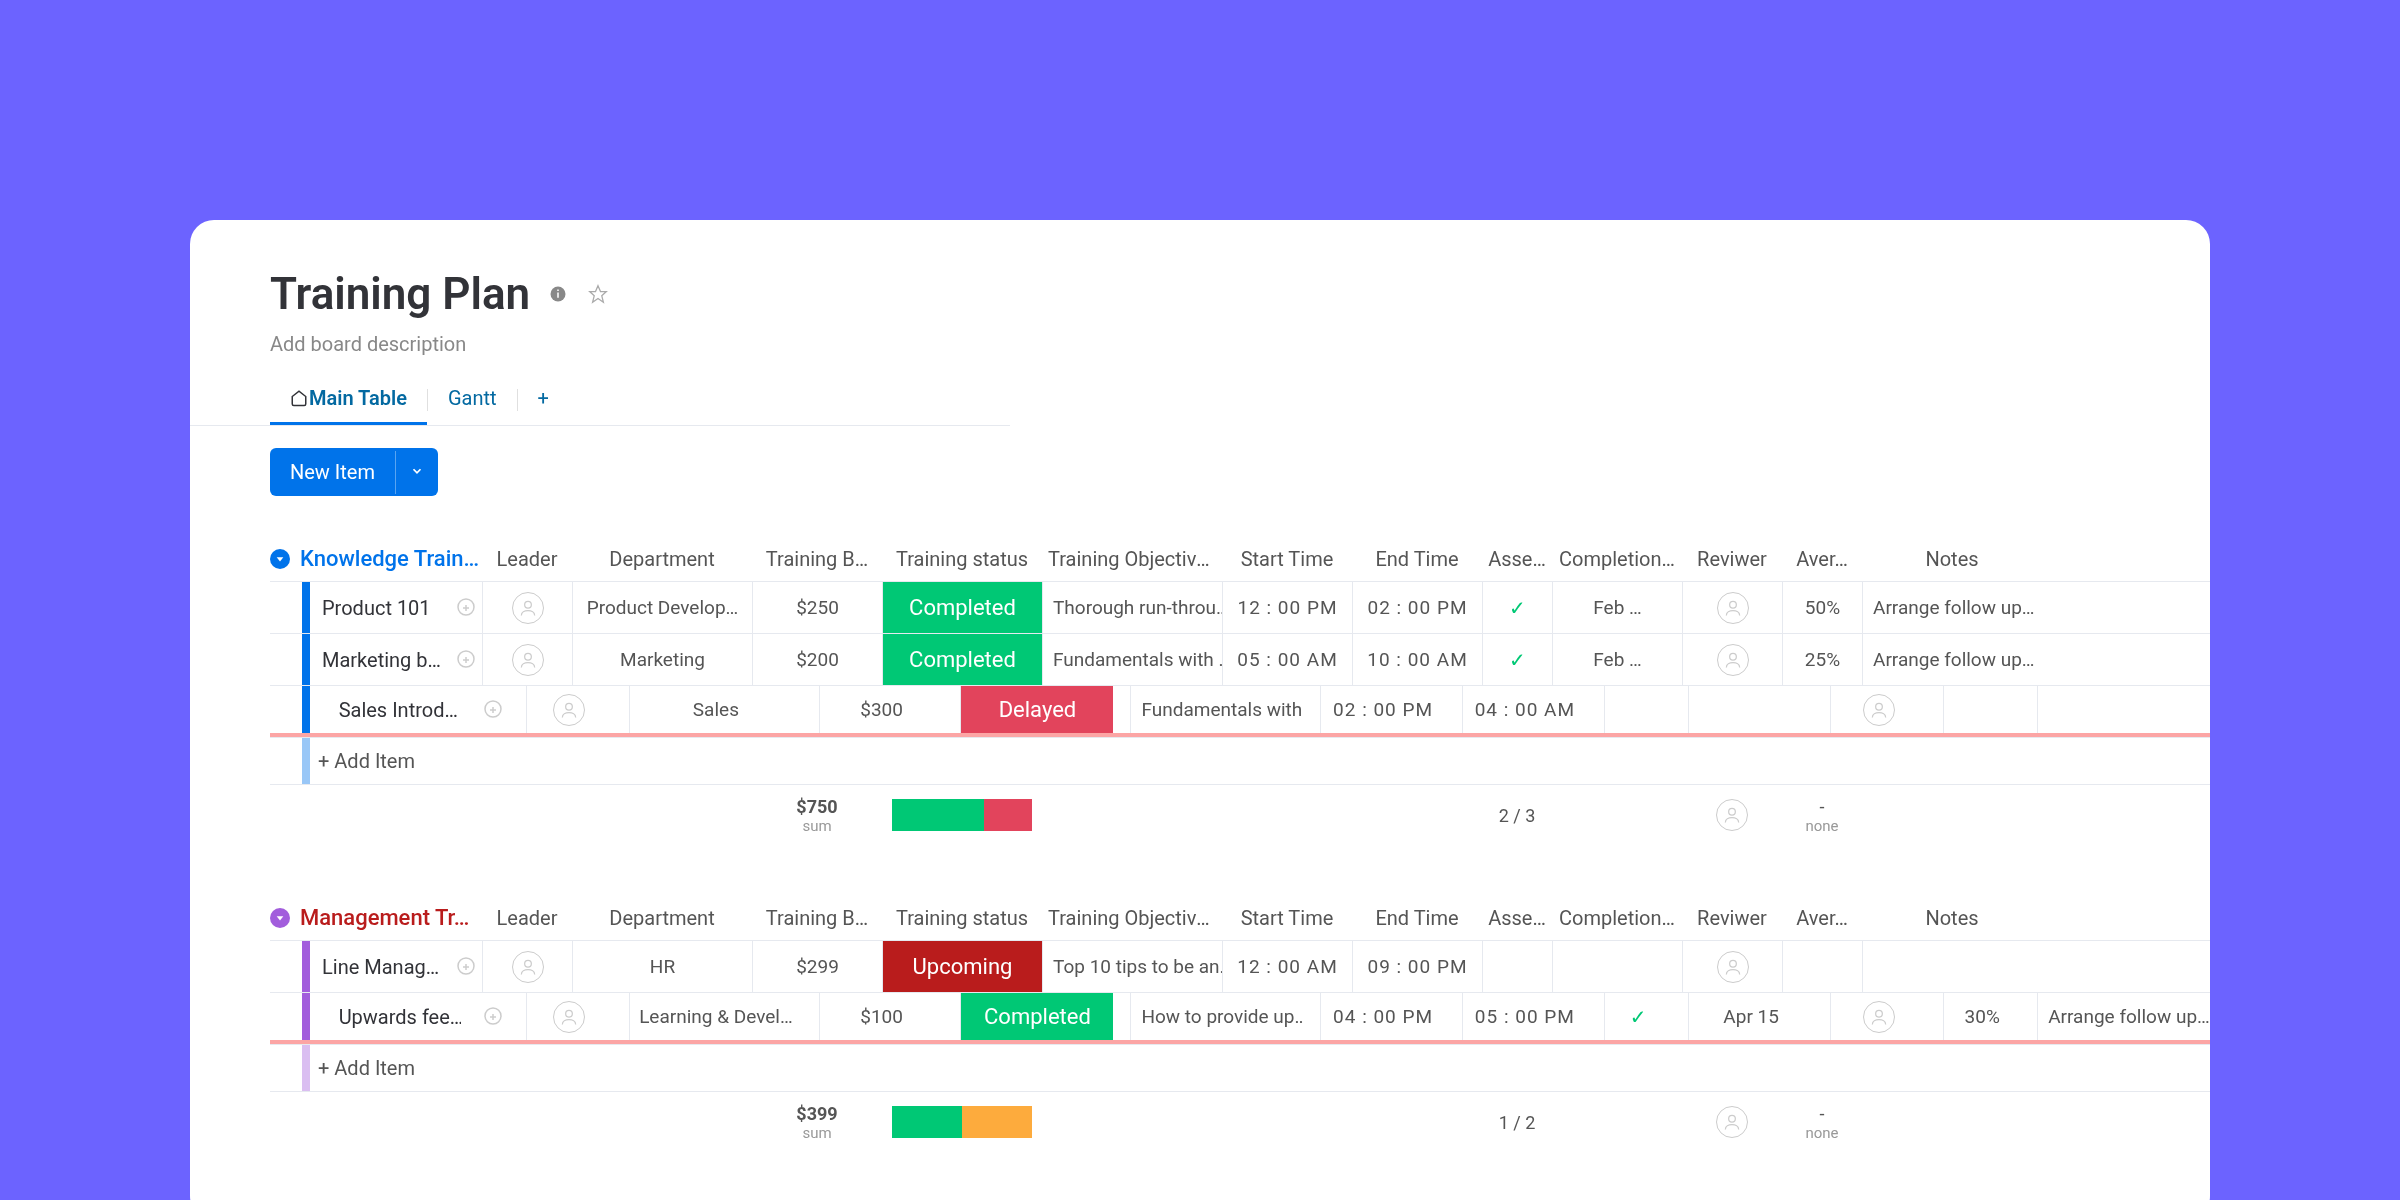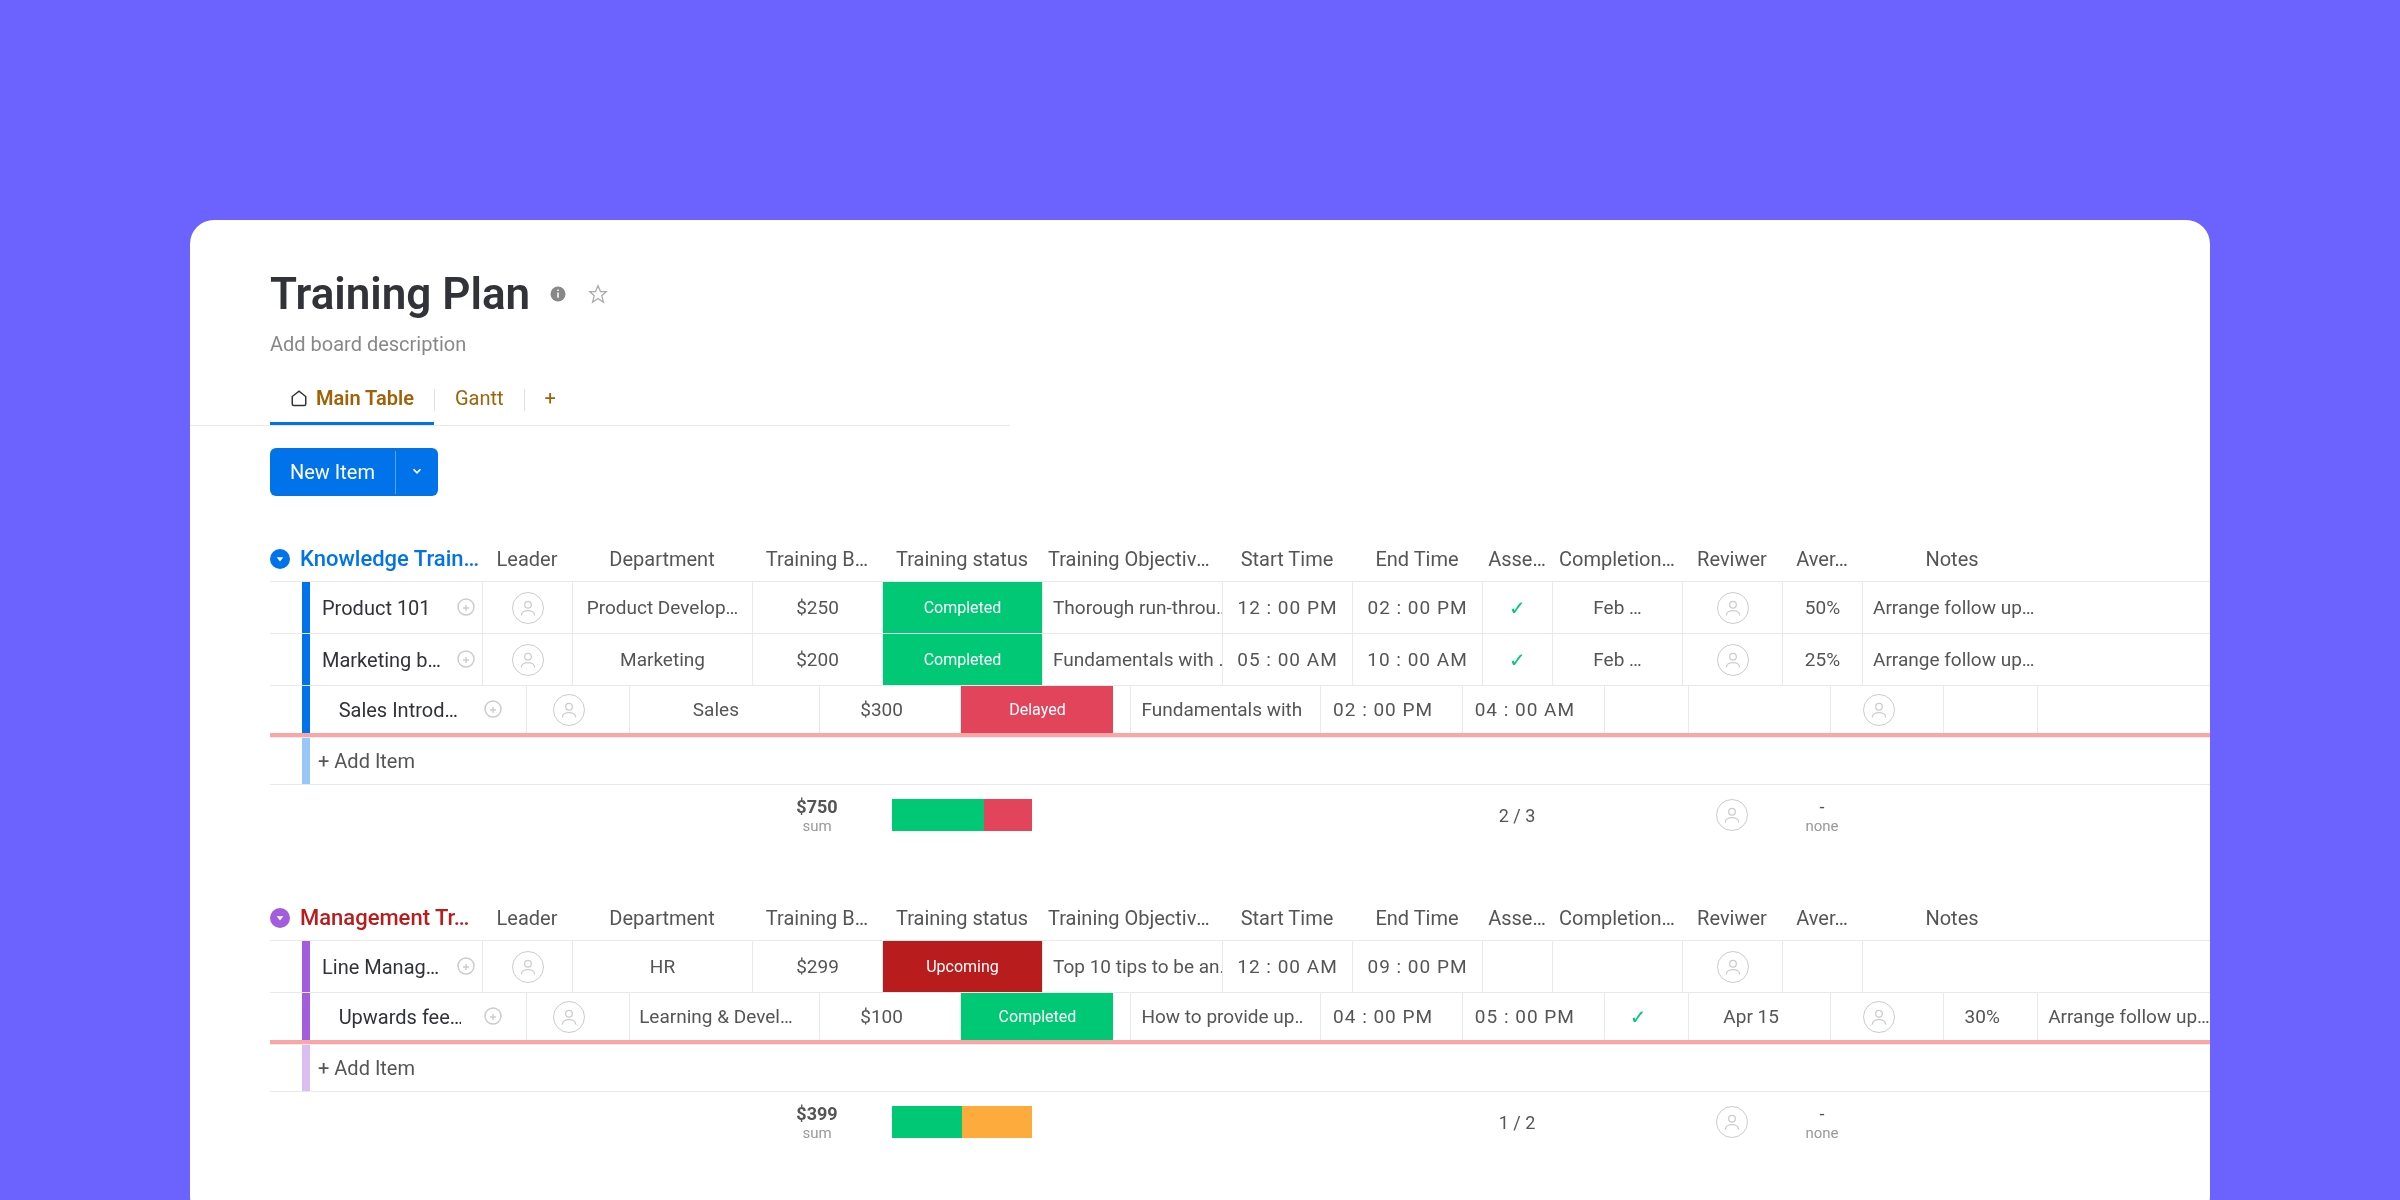--- a/index.html
+++ b/index.html
@@ -50,24 +50,24 @@
   align-items: center;
   gap: 0;
   padding-left: 80px;
   margin-top: 18px;
   border-bottom: 1px solid #e6e9ef;
   width: 820px;
 }
 .tab {
   display: flex;
   align-items: center;
-  gap: 8px;
+  gap: 1px;
   padding: 12px 20px;
   font-size: 20px;
-  color: #a16207;
+  color: #0369a1;
   cursor: pointer;
   border-bottom: 3px solid transparent;
 }
 .tab.active {
   font-weight: 600;
   border-bottom-color: #0073ea;
 }
 .tab-divider {
   width: 1px;
   height: 22px;
@@ -201,21 +201,21 @@
 .cell.rev { width:100px; }
 .cell.aver { width:80px; }
 .cell.notes { width:180px; justify-content:flex-start; padding-left:10px;}
 .status-pill {
   width: 100%;
   height: 100%;
   display: flex;
   align-items: center;
   justify-content: center;
   color: #fff;
-  font-size: 16px;
+  font-size: 22px;
 }
 .avatar-ph {
   width: 32px;
   height: 32px;
   border-radius: 50%;
   border: 1.5px solid #ccc;
   display:flex;align-items:center;justify-content:center;
 }
 .check { color: #00c875; font-size: 20px; }
 .add-row {

